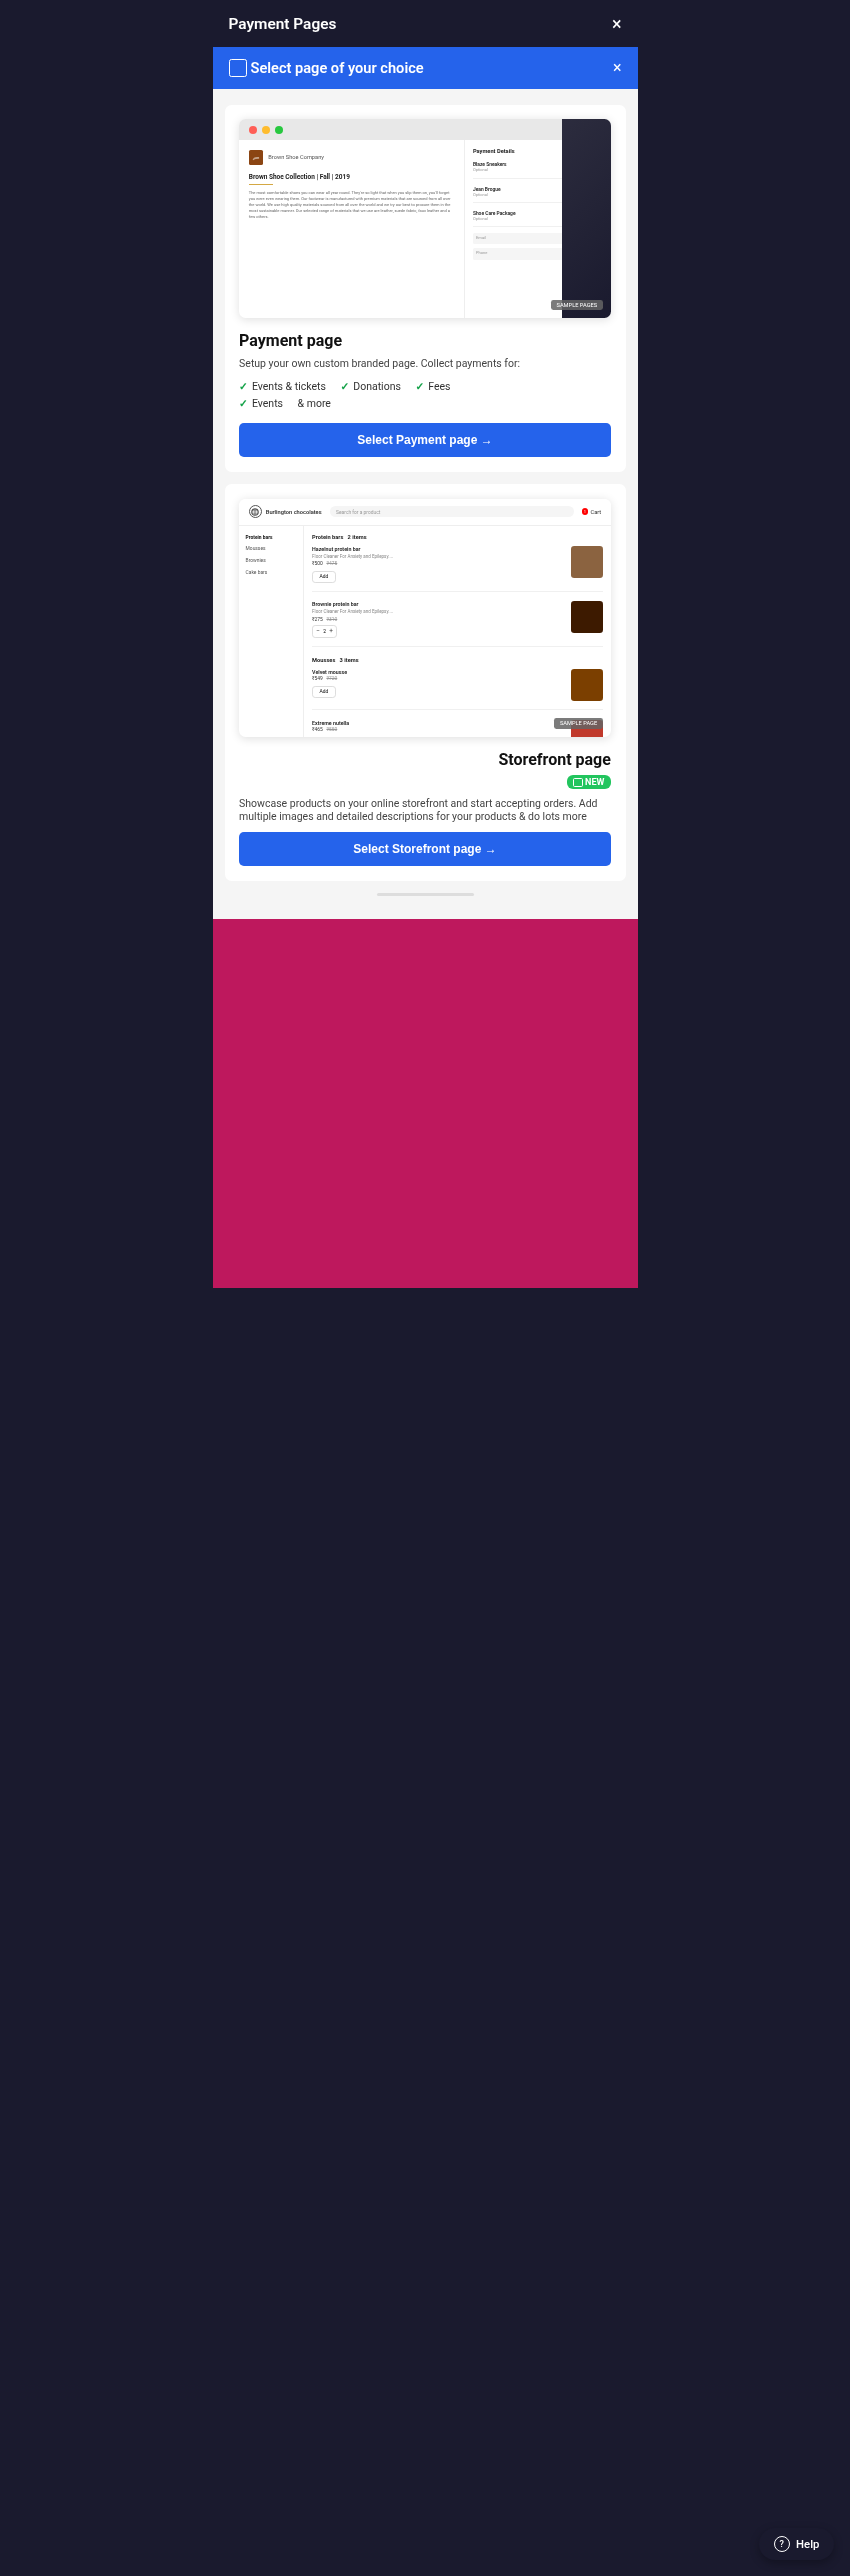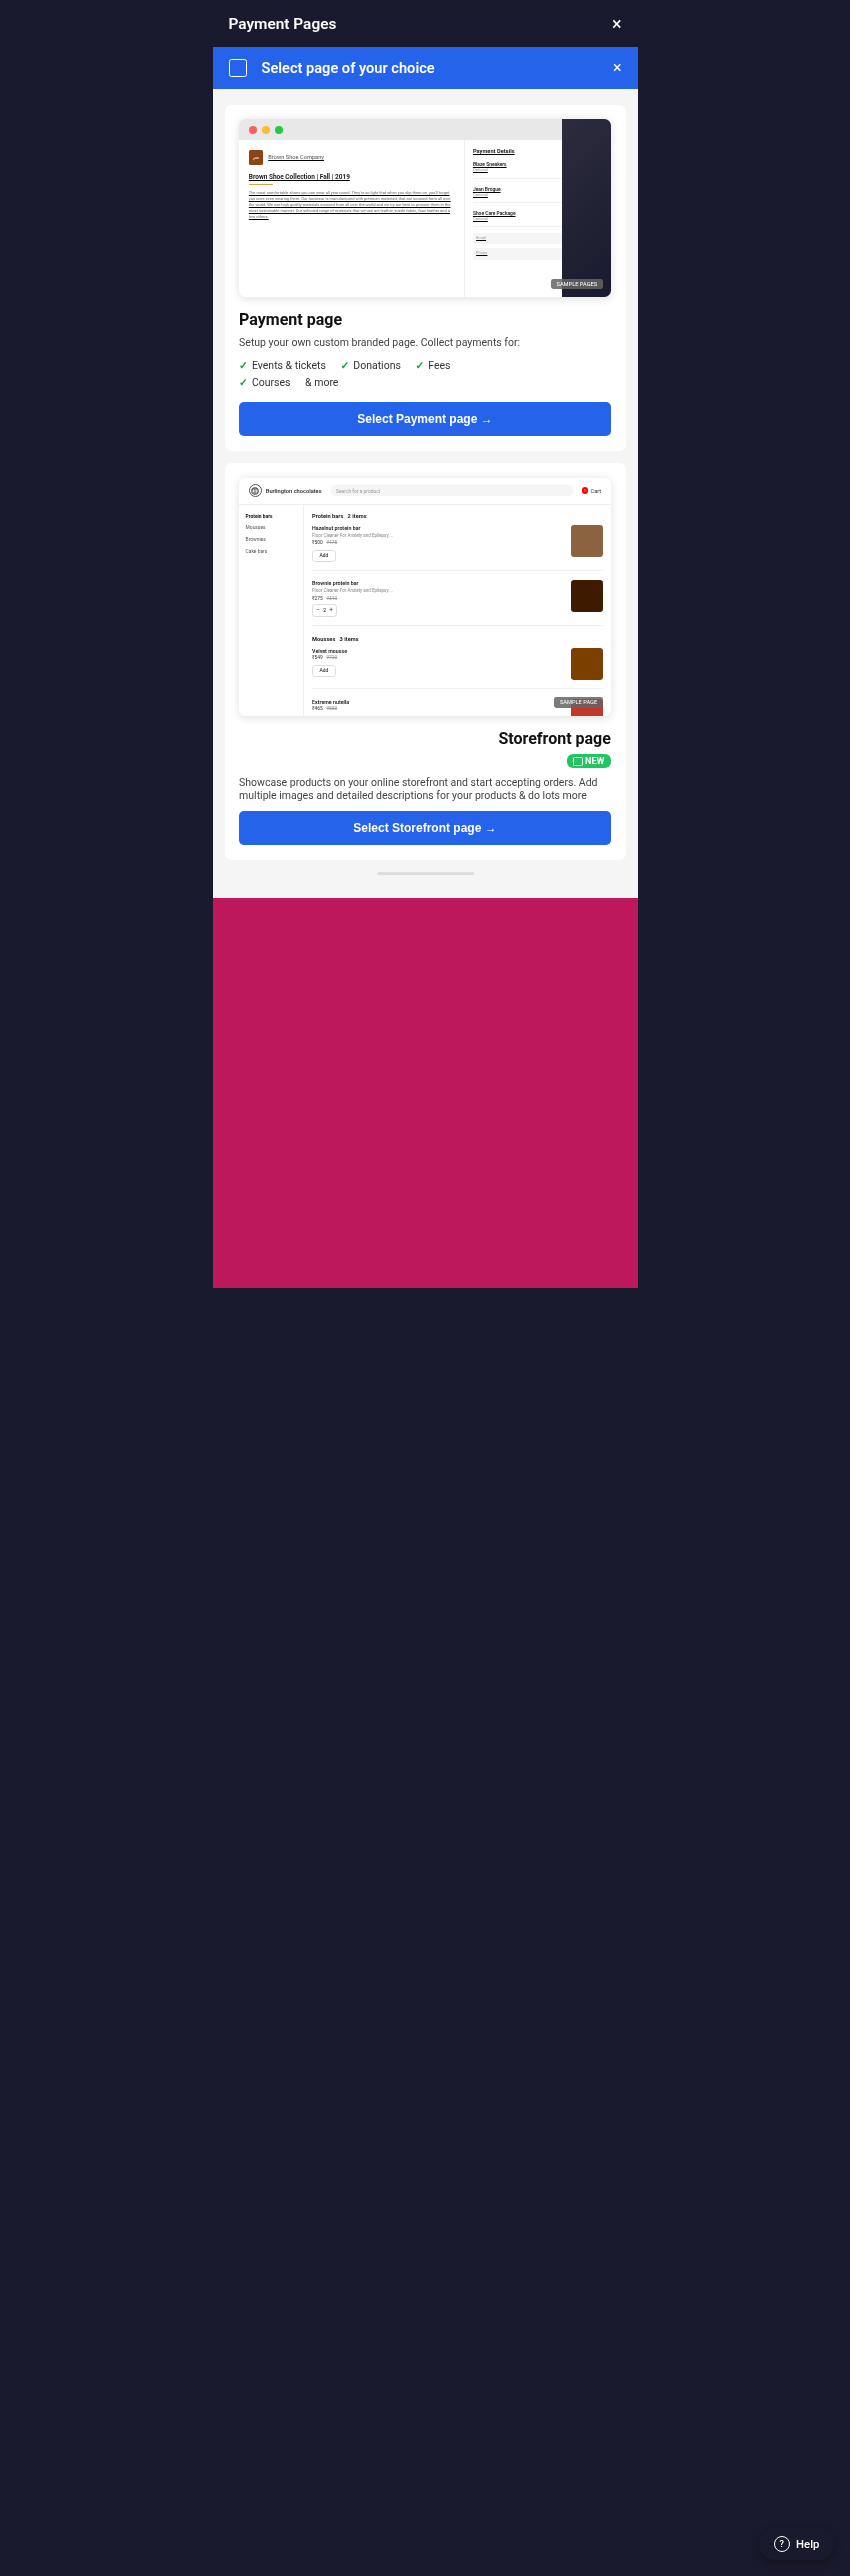--- a/index.html
+++ b/index.html
@@ -42,21 +42,21 @@
     .blue-banner {
       background: #2563eb;
       padding: 11.3px 16px;
       display: flex;
       align-items: center;
       justify-content: space-between;
     }
     .blue-banner-left {
       display: flex;
       align-items: flex-end;
-      gap: 15px;
+      gap: 4px;
     }
     .blue-banner-icon {
       width: 18px;
       height: 18px;
       border: 1.6px solid #fff;
       border-radius: 2.4px;
       display: inline-block;
     }
     .blue-banner-text {
       color: #fff;
@@ -95,23 +95,22 @@
       width: 8px;
       height: 8px;
       border-radius: 50%;
     }
     .dot-red { background: #ff5f57; }
     .dot-yellow { background: #febc2e; }
     .dot-green { background: #28c840; }
 
     .browser-content {
       display: flex;
-      height: 157px;
+      height: 178px;
       overflow: hidden;
-      text-decoration: underline;
     }
     .browser-left {
       flex: 1;
       padding: 9.7px;
       border-right: 0.8px solid #eee;
       overflow: hidden;
     }
     .browser-logo-row {
       display: flex;
       align-items: center;
@@ -601,21 +600,21 @@
             <span>Donations</span>
           </div>
           <div class="feature-item">
             <span class="checkmark">✓</span>
             <span>Fees</span>
           </div>
         </div>
         <div class="features-row">
           <div class="feature-item">
             <span class="checkmark">✓</span>
-            <span>Courses</span>
+            <span>Events</span>
           </div>
           <div class="feature-item">
             <span>&amp; more</span>
           </div>
         </div>
       </div>
 
       <button class="select-btn">Select Payment page →</button>
     </div>
 

